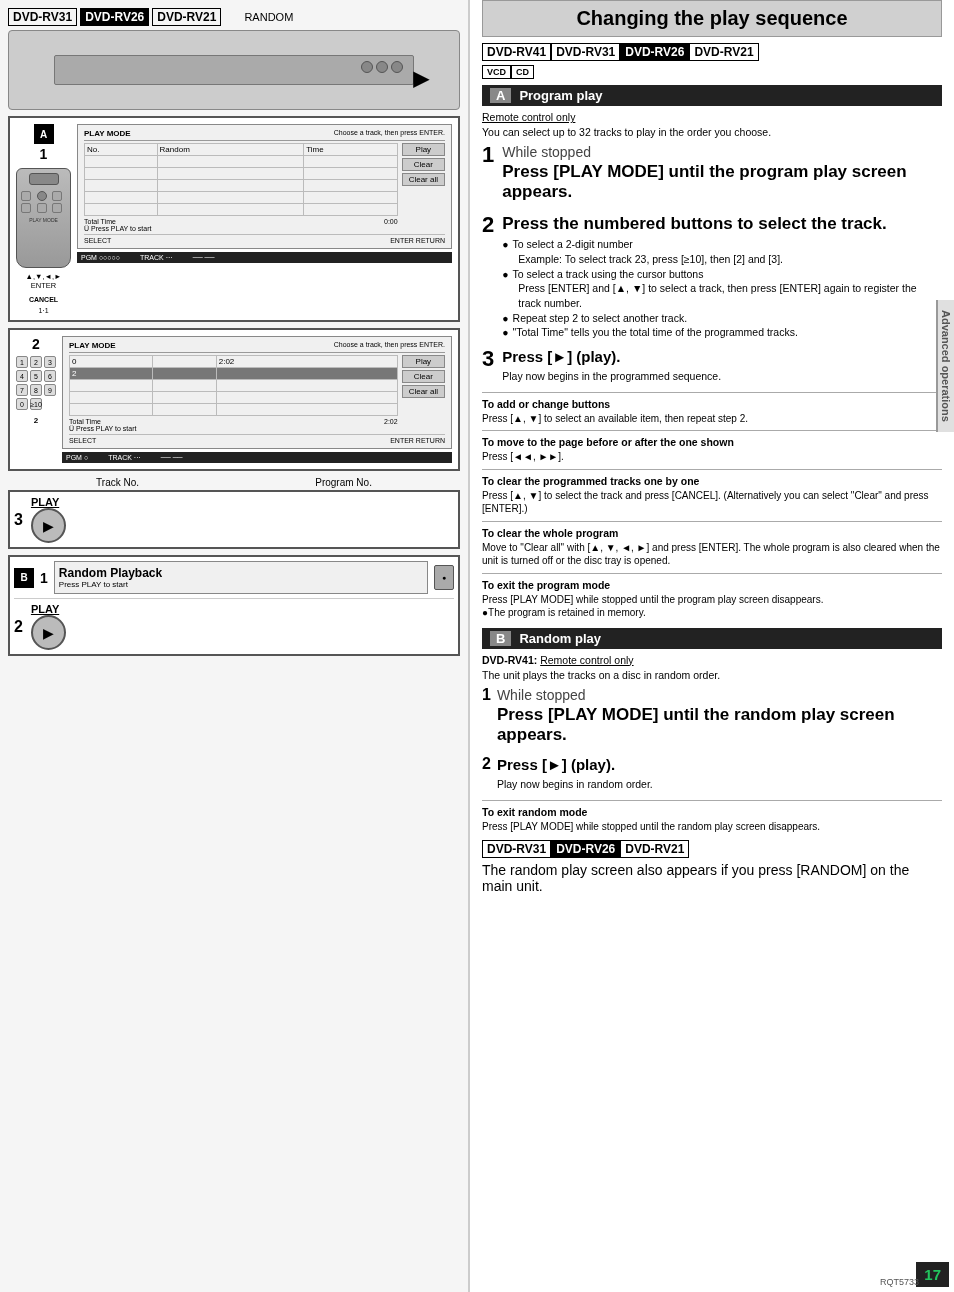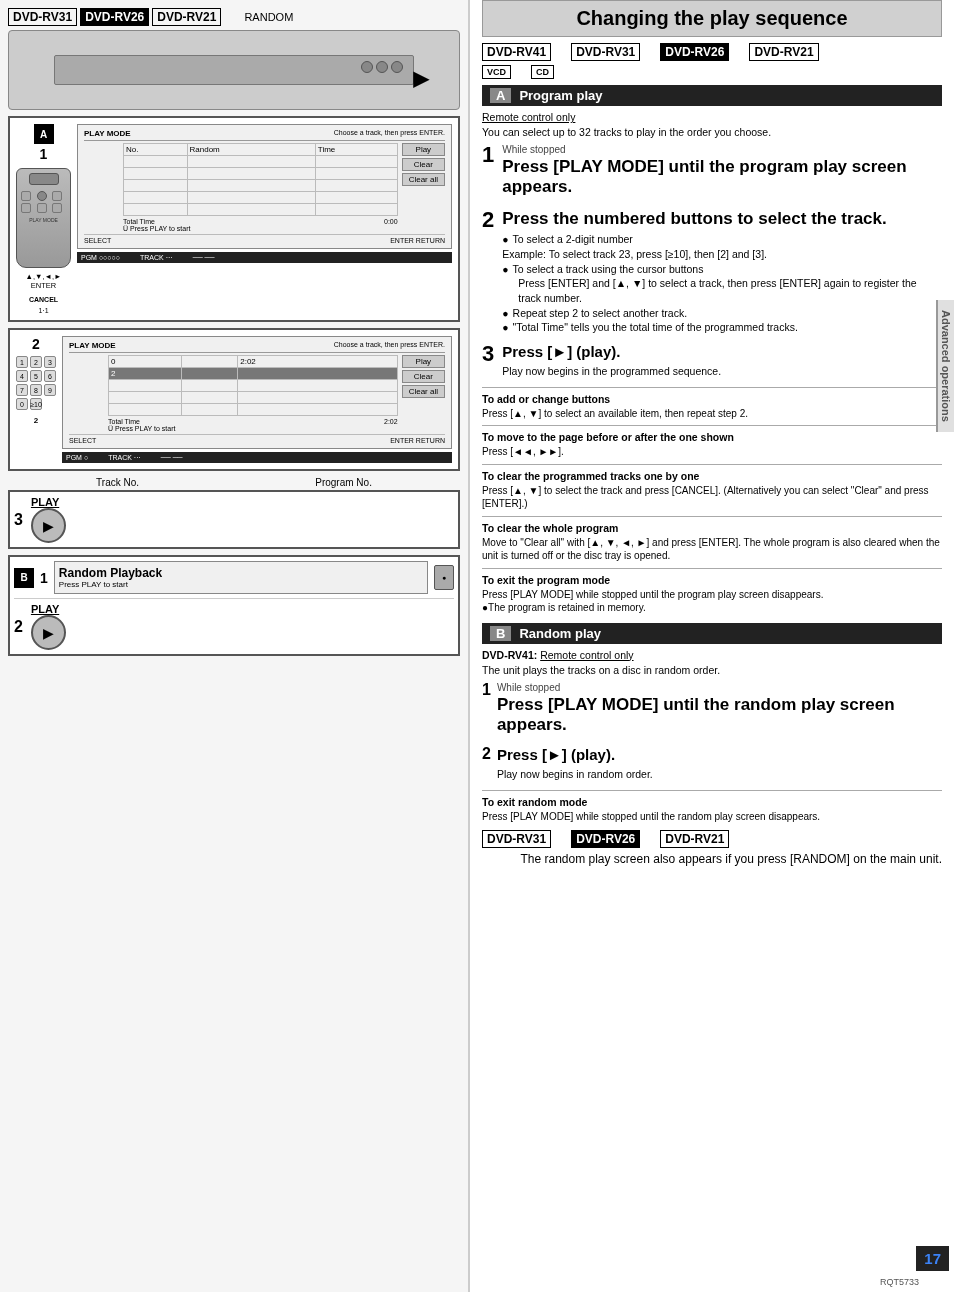--- a/index.html
+++ b/index.html
@@ -40,21 +40,21 @@
       font-size: 20px;
       font-weight: bold;
       text-align: center;
       padding: 6px 0;
       margin-bottom: 6px;
     }
 
     
     .model-badges {
       display: flex;
-      gap: 20px;
+      gap: 0;
       flex-wrap: wrap;
       margin-bottom: 4px;
     }
     .badge {
       border: 1.5px solid #000;
       padding: 1px 4px;
       font-size: 12px;
       font-weight: bold;
     }
     .badge.highlight {
@@ -95,21 +95,21 @@
       float: left;
       margin-right: 8px;
       line-height: 1;
     }
 
     .step-block {
       margin-bottom: 8px;
       overflow: hidden;
     }
     .step-sub {
-      font-size: 10px;
+      font-size: 14px;
       color: #444;
       margin-bottom: 2px;
     }
     .step-main-text {
       font-size: 17px;
       font-weight: bold;
       line-height: 1.2;
       margin-bottom: 3px;
     }
     .step-body {
@@ -130,24 +130,24 @@
       margin-bottom: 2px;
     }
     .info-text {
       font-size: 10px;
       line-height: 1.35;
     }
 
     
     .page-number-box {
       position: absolute;
-      bottom: 21px;
+      bottom: 5px;
       right: 5px;
       background: #222;
-      color: #3b82f6;
+      color: #22c55e;
       font-size: 15px;
       font-weight: bold;
       padding: 4px 8px;
     }
     .rqt-code {
       position: absolute;
       bottom: 5px;
       right: 35px;
       font-size: 9px;
       color: #555;
@@ -191,21 +191,20 @@
       font-weight: bold;
       font-size: 8px;
       border-bottom: 1px solid #999;
       margin-bottom: 2px;
       padding-bottom: 2px;
     }
 
     .ps-row {
       display: flex;
       gap: 4px;
-      margin-left: 39px;
     }
 
     .ps-main {
       flex: 1;
     }
 
     .ps-buttons {
       display: flex;
       flex-direction: column;
       gap: 2px;
@@ -547,21 +546,21 @@
       <div class="step-main-text">Press [PLAY MODE] until the program play screen appears.</div>
     </div>
   </div>
 
   <div class="step-block">
     <span class="step-large">2</span>
     <div style="overflow:hidden;">
       <div class="step-main-text">Press the numbered buttons to select the track.</div>
       <div class="step-body">
         <div><span class="bullet-dot"></span>To select a 2-digit number</div>
-        <div style="">Example:  To select track 23, press [≥10], then [2] and [3].</div>
+        <div style="margin-left:16px;">Example:  To select track 23, press [≥10], then [2] and [3].</div>
         <div><span class="bullet-dot"></span>To select a track using the cursor buttons</div>
         <div style="margin-left:16px;">Press [ENTER] and [▲, ▼] to select a track, then press [ENTER] again to register the track number.</div>
         <div><span class="bullet-dot"></span>Repeat step 2 to select another track.</div>
         <div><span class="bullet-dot"></span>"Total Time" tells you the total time of the programmed tracks.</div>
       </div>
     </div>
   </div>
 
   <div class="step-block">
     <span class="step-large">3</span>
@@ -624,19 +623,19 @@
   <div class="info-block">
     <div class="info-title">To exit random mode</div>
     <div class="info-text">Press [PLAY MODE] while stopped until the random play screen disappears.</div>
   </div>
 
   <div class="model-badges" style="margin-top:6px;">
     <span class="badge">DVD-RV31</span>
     <span class="badge highlight">DVD-RV26</span>
     <span class="badge">DVD-RV21</span>
   </div>
-  <div style="font-size:12px;margin-top:3px;text-align:right;">The random play screen also appears if you press [RANDOM] on the main unit.</div>
+  <div style="font-size:14px;margin-top:3px;">The random play screen also appears if you press [RANDOM] on the main unit.</div>
 
   <div class="adv-ops-label">Advanced operations</div>
 
   <div class="page-number-box">17</div>
   <div class="rqt-code">RQT5733</div>
 </div>
 
 </body></html>

